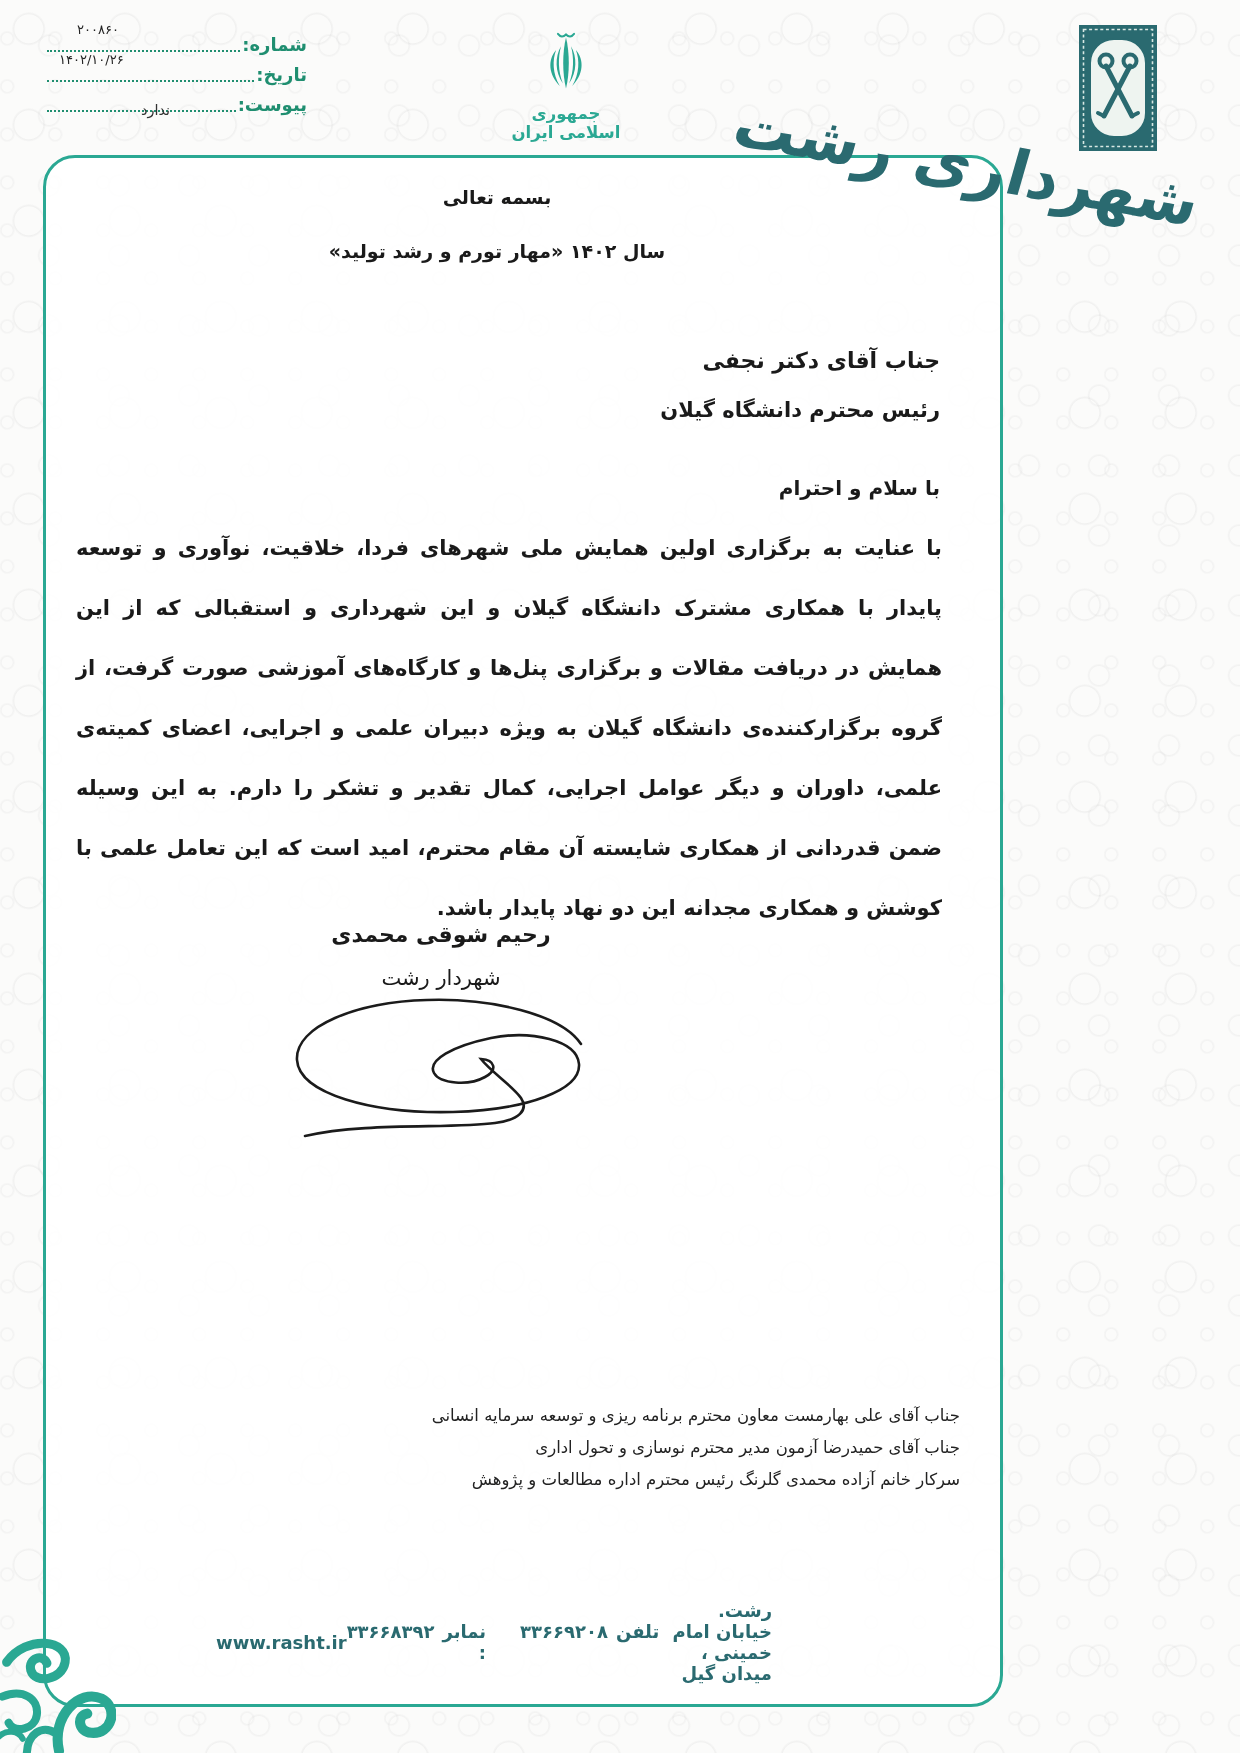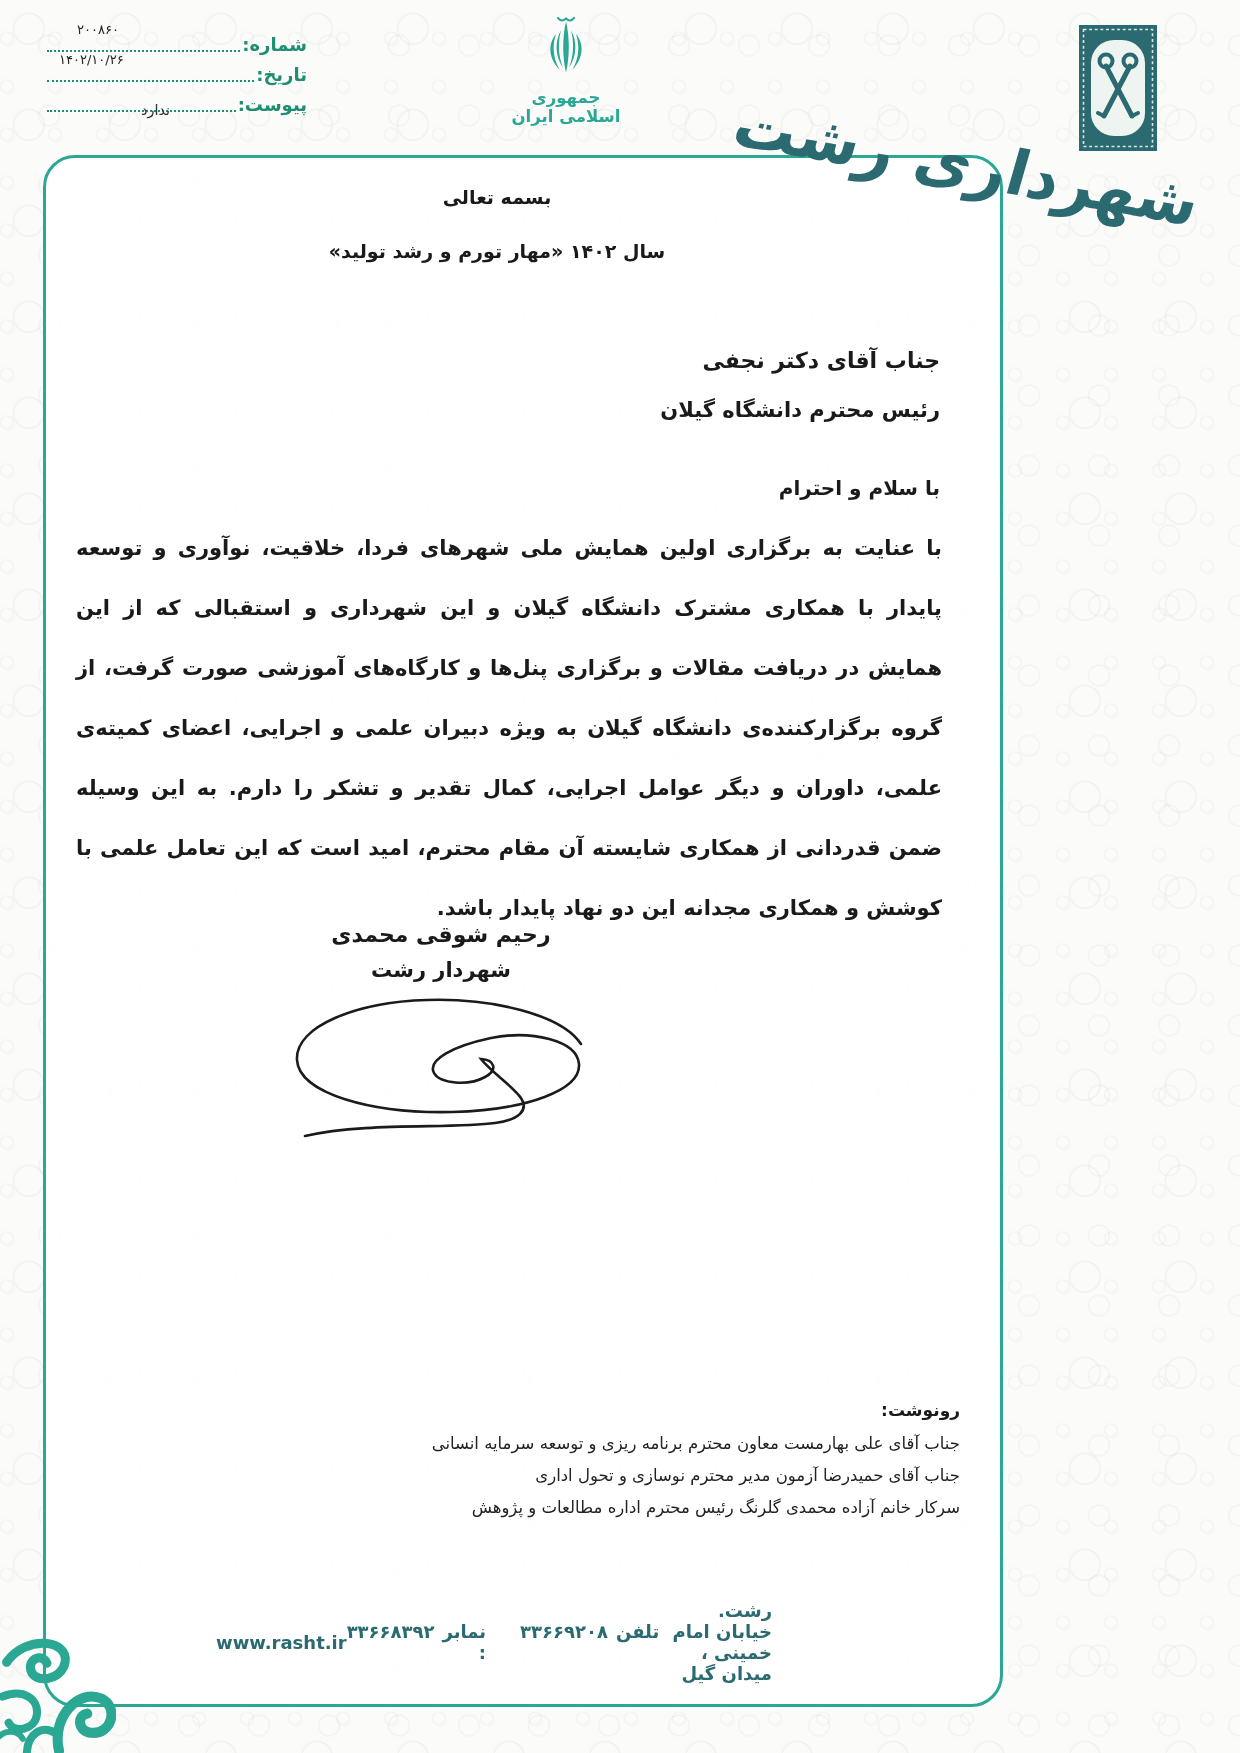--- a/index.html
+++ b/index.html
@@ -28,21 +28,21 @@
   .fields{position:absolute;left:45px;top:26px;width:262px;direction:rtl;}
   .frow{display:flex;align-items:flex-end;height:30px;justify-content:center;}
   .flabel{color:var(--green);font-weight:bold;font-size:18px;white-space:nowrap;line-height:22px;}
   .fdots{flex:1;border-bottom:2px dotted var(--green);margin:0 2px 4px 2px;height:18px;}
   .fval{position:absolute;font-size:13px;color:#222;white-space:nowrap;}
   .fval.number{left:32px;top:-4px;}
   .fval.date{left:14px;top:26px;}
   .fval.attach{left:96px;top:76px;font-size:14.5px;color:#333;text-align:center;}
 
   
-  .emblem-wrap{position:absolute;left:500px;top:12px;width:132px;text-align:center;}
+  .emblem-wrap{position:absolute;left:500px;top:28px;width:132px;text-align:center;}
   .emblem-caption{display:block;margin-top:2px;color:var(--accent);font-size:16.5px;font-weight:bold;}
 
   
   .seal{position:absolute;left:1078px;top:24px;}
   .calligraphy{
     position:absolute;left:770px;top:108px;width:430px;height:130px;
     color:var(--dark);
     font-size:62px;font-weight:bold;
     transform:rotate(10deg) skewX(-6deg);
     transform-origin:center;
@@ -68,21 +68,21 @@
 
   .body-text{
     position:absolute;right:58px;left:30px;top:360px;
     font-size:21px;font-weight:bold;line-height:60px;
     text-align:justify;direction:rtl;
   }
 
   
   .signature{position:absolute;left:230px;top:762px;width:330px;text-align:center;}
   .sig-name{font-size:22px;font-weight:bold;line-height:30px;}
-  .sig-title{font-size:21px;font-weight:bold;margin-top:8px;position:relative;z-index:2;}
+  .sig-title{font-size:21px;font-weight:normal;margin-top:16px;position:relative;z-index:2;}
   .sig-flourish{position:absolute;left:-12px;top:44px;z-index:1;}
 
   
   .cc{position:absolute;right:40px;top:1242px;text-align:right;direction:rtl;}
   .cc-label{font-size:17px;font-weight:bold;margin-bottom:8px;}
   .cc-item{font-size:16.5px;line-height:32px;color:#222;}
 
   
   .footer{
     position:absolute;left:170px;right:228px;bottom:20px;
@@ -171,21 +171,20 @@
       <div class="sig-name">رحیم شوقی محمدی</div>
       <div class="sig-title">شهردار رشت</div>
       <span class="sig-flourish">
         <svg viewBox="0 0 340 180" width="350" height="180" aria-hidden="true">
           <path d="M312 80 C292 50 222 34 158 36 C88 38 26 62 28 96 C30 130 104 150 184 148 C258 146 312 126 310 100 C308 76 262 66 222 74 C184 82 158 96 165 109 C171 120 200 122 216 113 C229 106 226 96 212 95 C222 108 244 122 252 134 C260 146 250 156 226 159 C182 165 96 158 36 172" fill="none" stroke="#1b1b1b" stroke-width="2.6" stroke-linecap="round"></path>
         </svg>
       </span>
     </div>
 
     <div class="cc">
-      <div class="cc-label">رونوشت:</div>
       <div class="cc-item">جناب آقای علی بهارمست معاون محترم برنامه ریزی و توسعه سرمایه انسانی</div>
       <div class="cc-item">جناب آقای حمیدرضا آزمون مدیر محترم نوسازی و تحول اداری</div>
       <div class="cc-item">سرکار خانم آزاده محمدی گلرنگ رئیس محترم اداره مطالعات و پژوهش</div>
     </div>
 
     <div class="footer">
       <span>رشت. خیابان امام خمینی ، میدان گیل</span>
       <span class="phone-group">
         <span class="pair">
           <span>تلفن</span>

